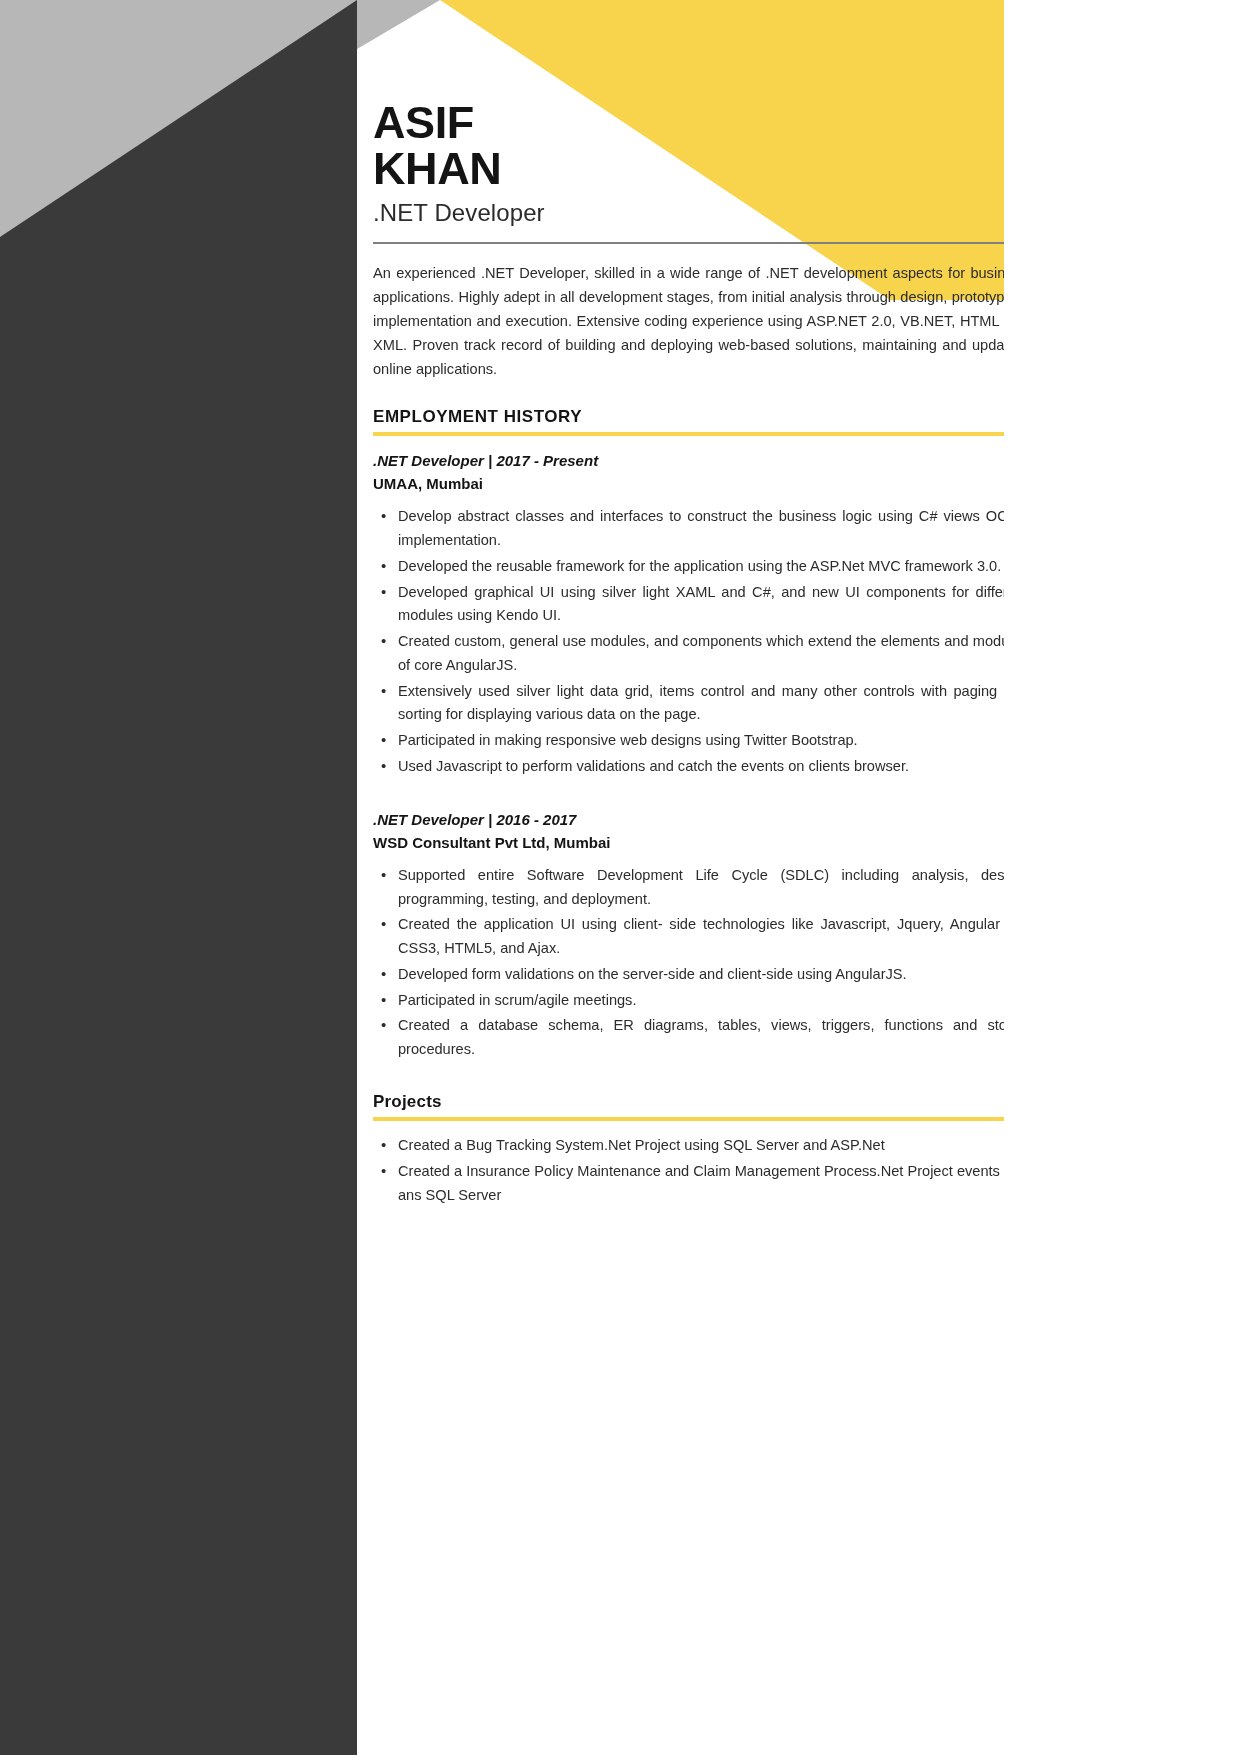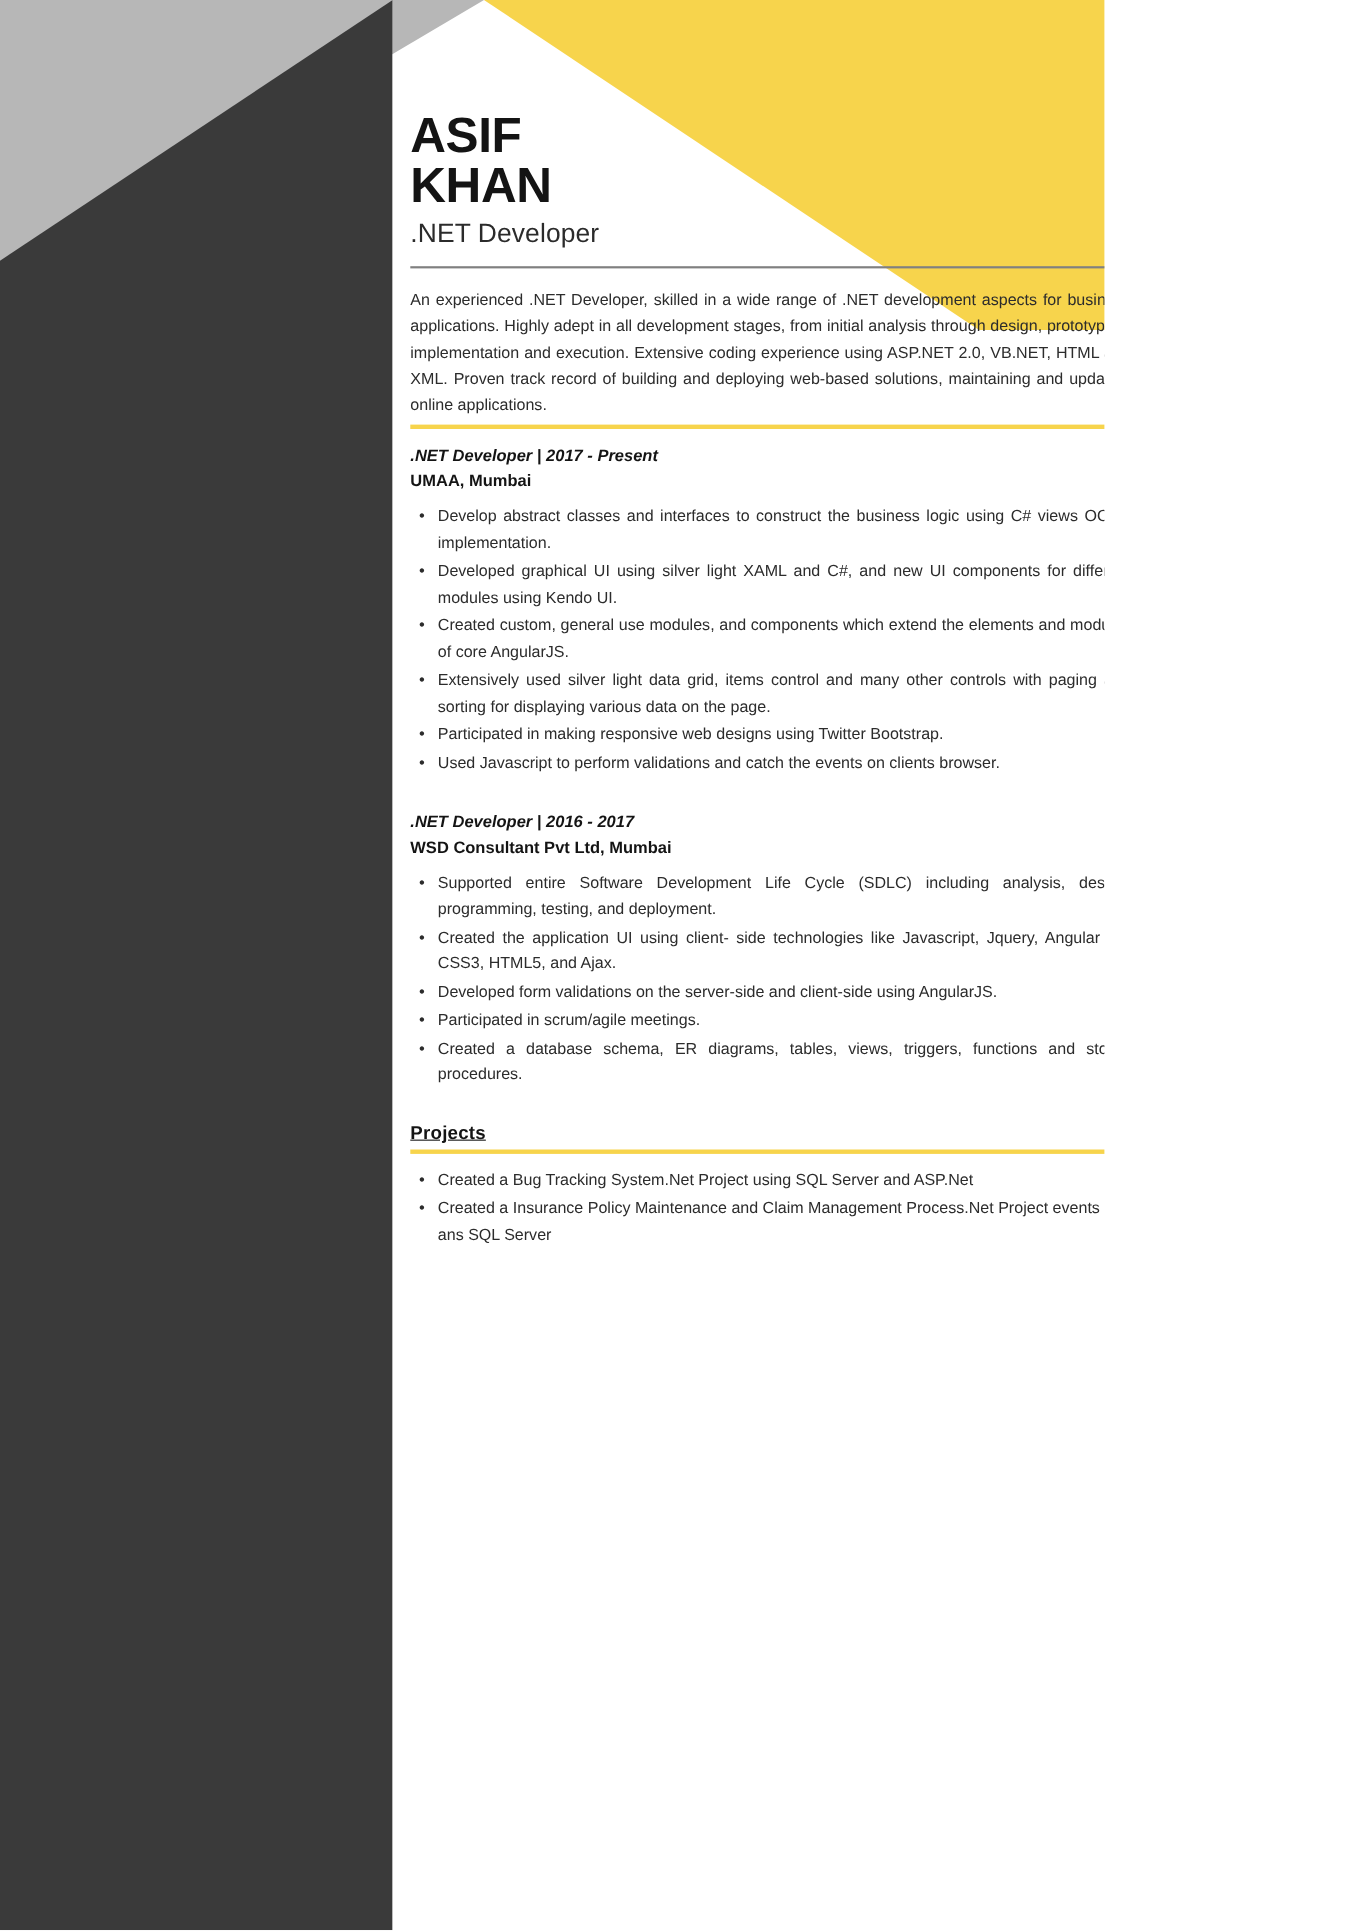--- a/index.html
+++ b/index.html
@@ -73,21 +73,21 @@
   }
   .rule-grey { height:2px; background:#808080; margin-top:15px; }
   .summary {
     font-size:14.6px; color:#2c2c2c; line-height:1.65;
     text-align:justify; margin-top:17px;
   }
   .sec-title {
     font-size:17px; font-weight:bold; color:#141414;
     letter-spacing:0.55px; margin-top:26px;
   }
-  .sec-title.mixed { letter-spacing:0.2px;text-decoration:underline; }
+  .sec-title.mixed { letter-spacing:0.2px; }
   .rule-yellow { height:4px; background:#F6D council; }
   .rule-yellow { height:4px; background:#F7D44C; margin-top:5px; }
   .job-title {
     font-size:15px; font-weight:bold; color:#141414; margin-top:16px;font-style:italic;
   }
   .job-org {
     font-size:15px; font-weight:bold; color:#141414; margin-top:6px;
   }
   ul.bullets { list-style:none; margin-top:13px; }
   ul.bullets li {
@@ -238,27 +238,29 @@
   <div class="main" style="top:100px;">
 
     <div class="name">ASIF</div>
     <div class="name">KHAN</div>
     <div class="role">.NET Developer</div>
 
     <div class="rule-grey"></div>
 
     <div class="summary">An experienced .NET Developer, skilled in a wide range of .NET development aspects for business applications. Highly adept in all development stages, from initial analysis through design, prototyping, implementation and execution. Extensive coding experience using ASP.NET 2.0, VB.NET, HTML and XML. Proven track record of building and deploying web-based solutions, maintaining and updating online applications.</div>
 
+    <div class="sec-title">EMPLOYMENT HISTORY</div>
     <div class="rule-yellow"></div>
 
     <div id="jobs">
         <div class="job-title">.NET Developer | 2017 - Present</div>
         <div class="job-org">UMAA, Mumbai</div>
         <ul class="bullets">
           <li>Develop abstract classes and interfaces to construct the business logic using C# views OOPS implementation.</li>
+          <li class="nojust">Developed the reusable framework for the application using the ASP.Net MVC framework 3.0.</li>
           <li>Developed graphical UI using silver light XAML and C#, and new UI components for different modules using Kendo UI.</li>
           <li>Created custom, general use modules, and components which extend the elements and modules of core AngularJS.</li>
           <li>Extensively used silver light data grid, items control and many other controls with paging and sorting for displaying various data on the page.</li>
           <li class="nojust">Participated in making responsive web designs using Twitter Bootstrap.</li>
           <li class="nojust">Used Javascript to perform validations and catch the events on clients browser.</li>
         </ul>
         <div class="job-title" style="margin-top: 32px;">.NET Developer | 2016 - 2017</div>
         <div class="job-org">WSD Consultant Pvt Ltd, Mumbai</div>
         <ul class="bullets">
           <li>Supported entire  Software Development Life Cycle (SDLC) including analysis, design, programming, testing, and deployment.</li>

